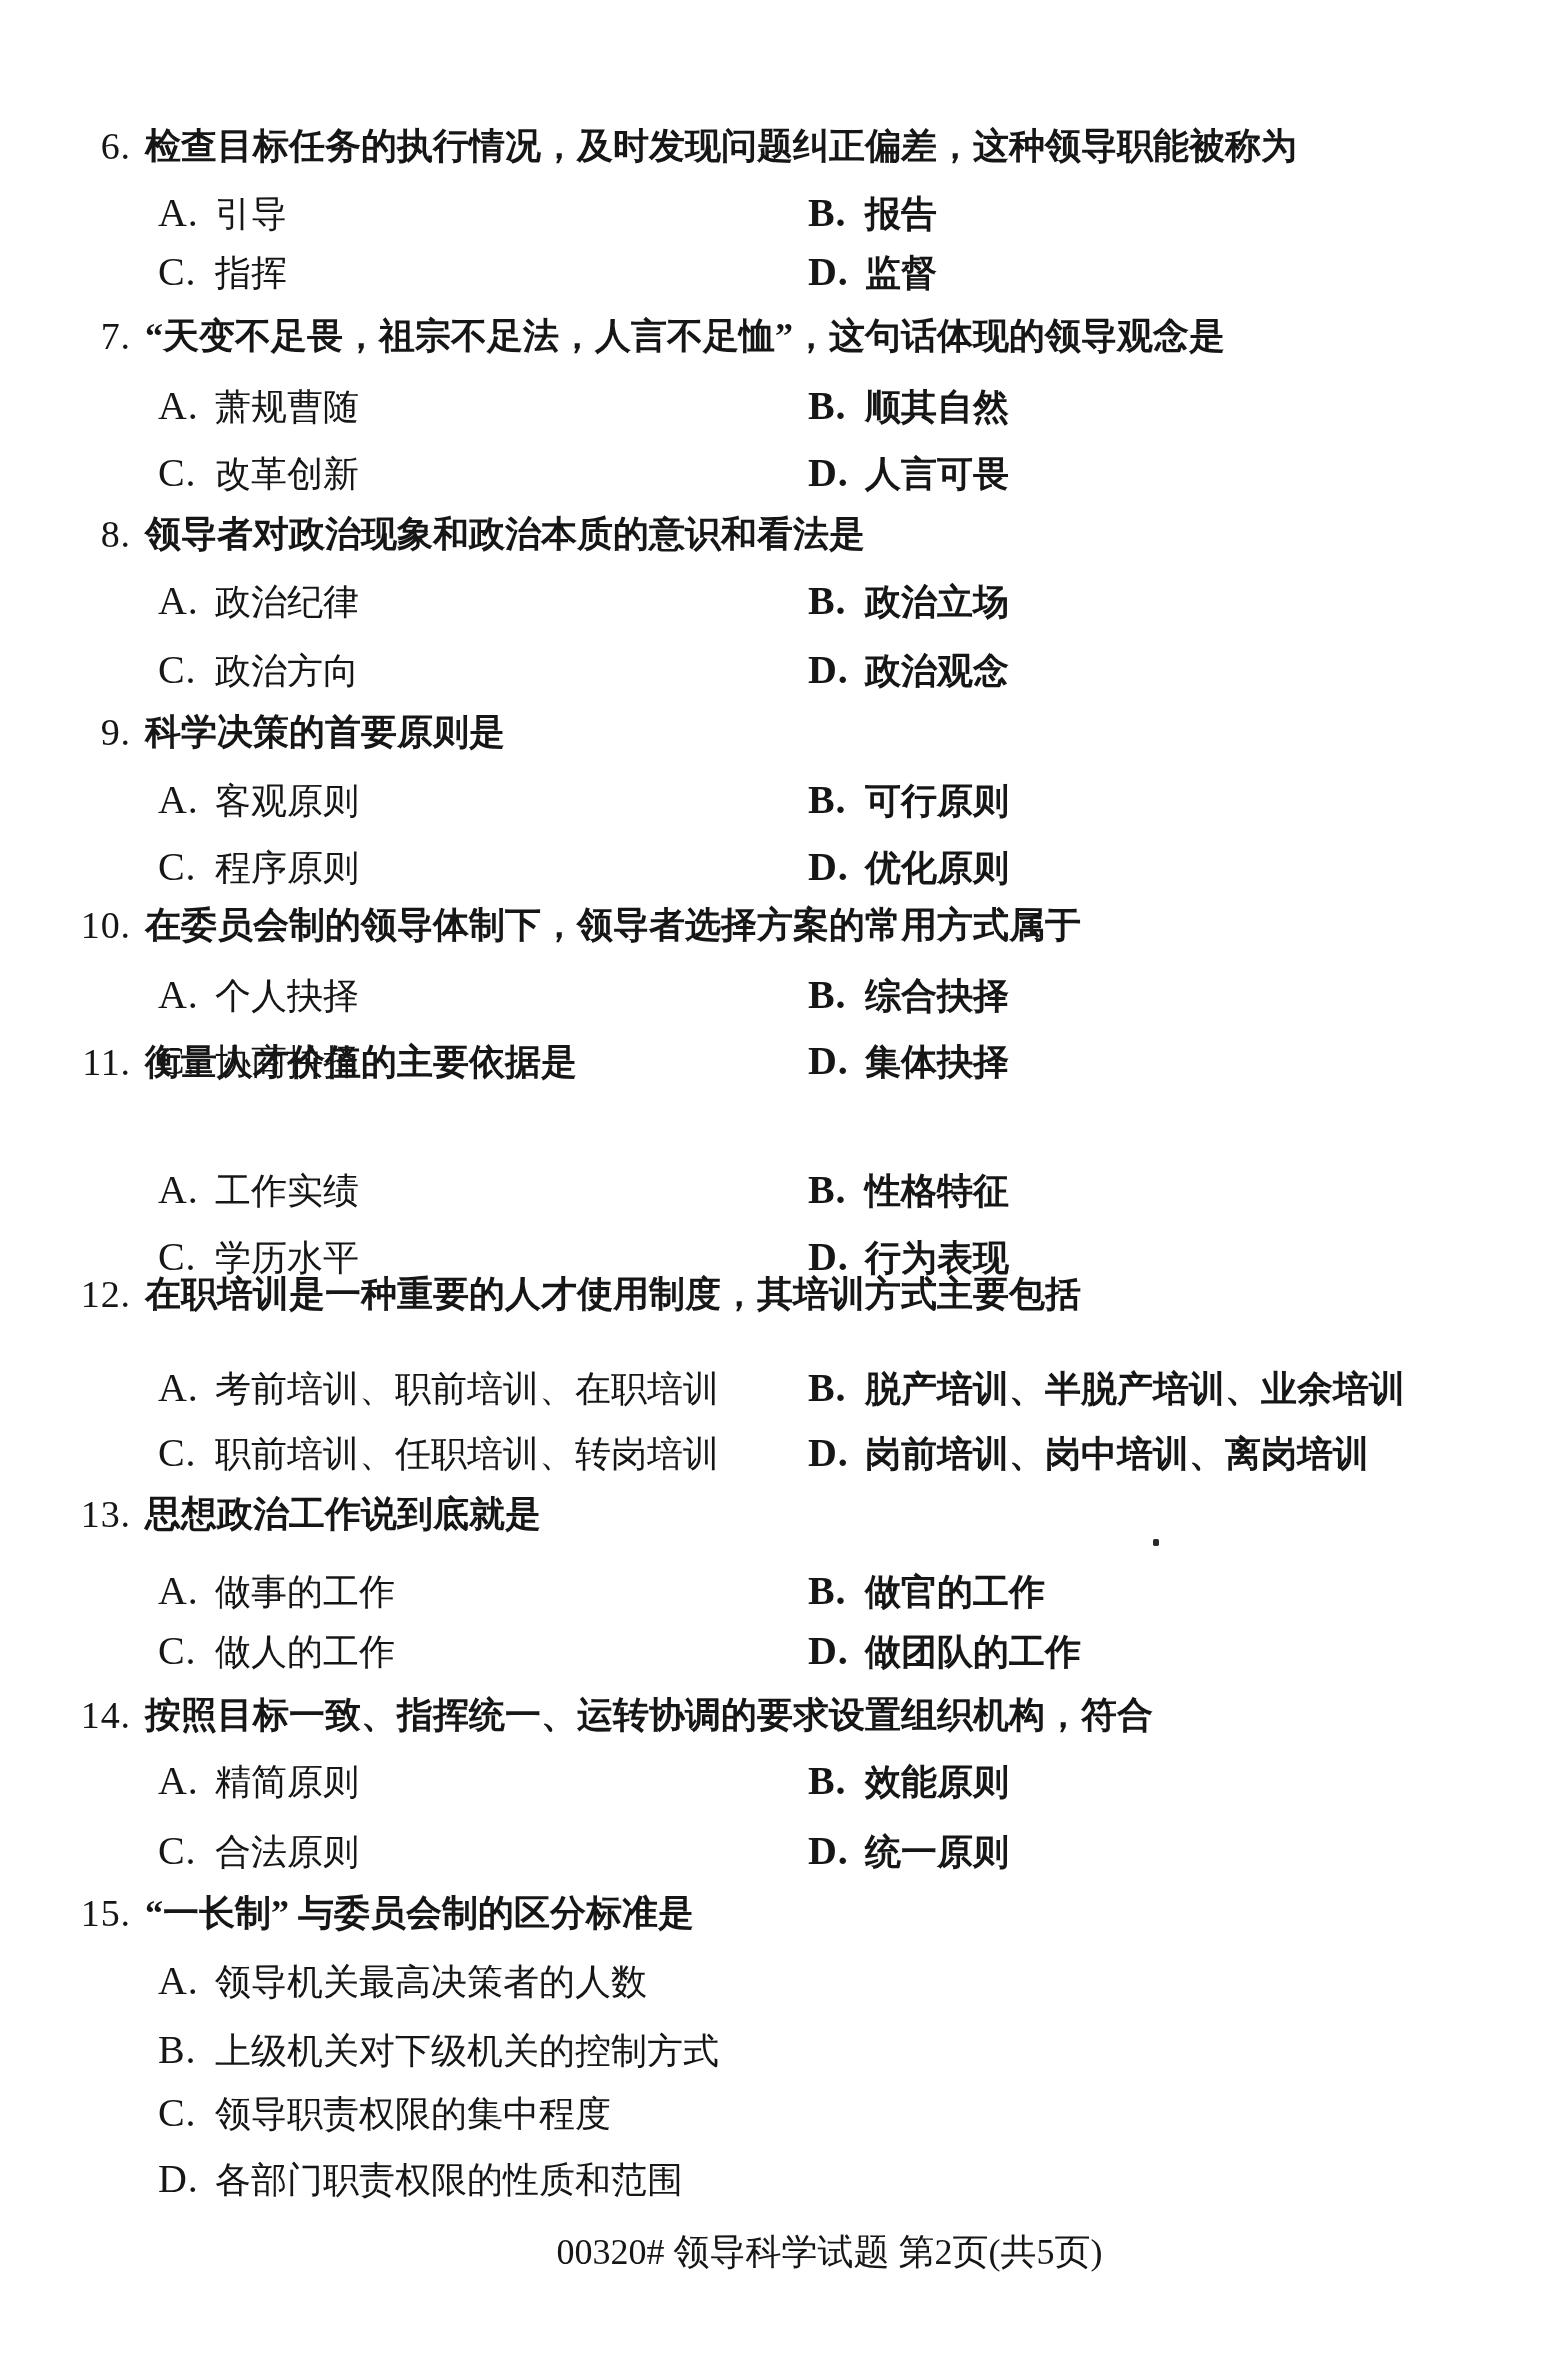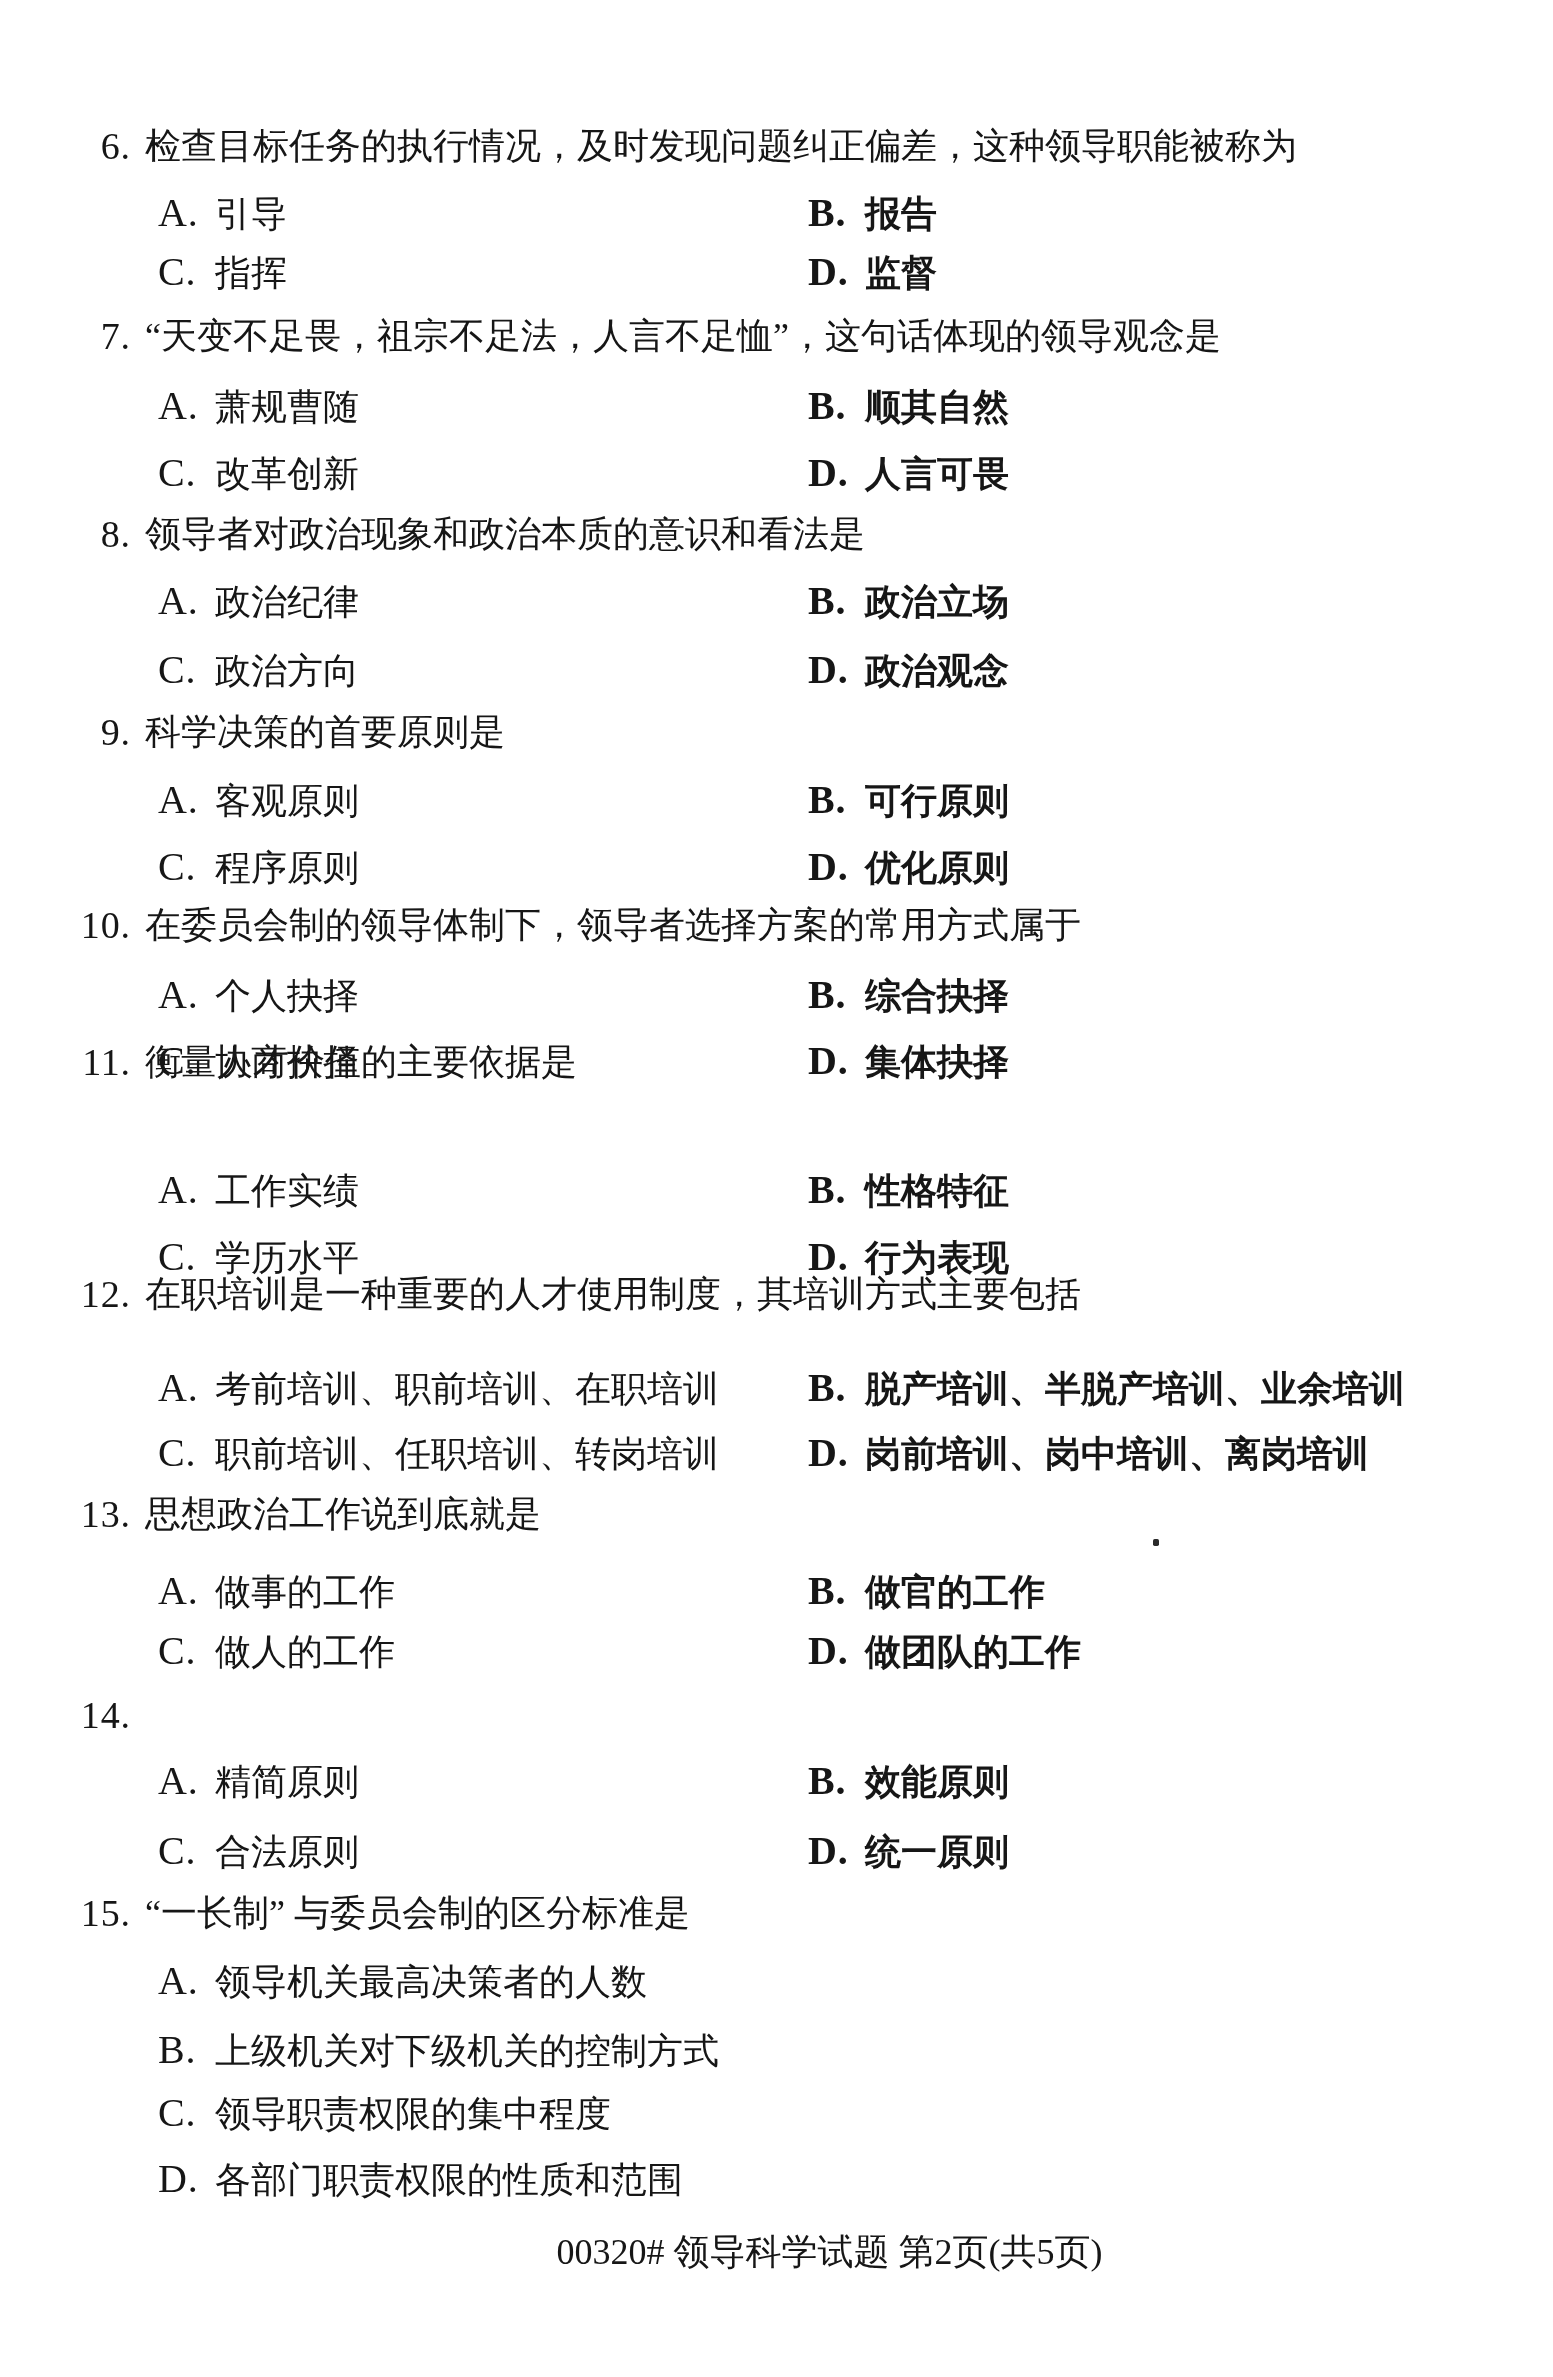--- a/index.html
+++ b/index.html
@@ -12,21 +12,21 @@
     color:#161616;
   }
   .row{
     position:absolute;left:0;width:100%;height:48px;
     font-size:36px;line-height:45px;white-space:nowrap;
   }
   .qnum{
     position:absolute;left:52px;width:79px;
     text-align:right;font-size:38px;letter-spacing:0.9px;
   }
-  .qtext{position:absolute;left:145px;}
+  .qtext{position:absolute;left:145px;font-weight:bold;}
   .opt{position:absolute;}
   .opt-left{left:158px;}
   .opt-right{left:808px;font-weight:bold;}
   .olabel{
     display:inline-block;min-width:57px;
     font-size:40px;letter-spacing:0.9px;
   }
   .otext{display:inline-block;text-align:center;}
   .footer-row{
     position:absolute;top:2230px;left:8px;width:100%;height:48px;
@@ -158,20 +158,21 @@
     </div>
     <div class="row" style="top:1628px">
       <span class="opt opt-left"><span class="olabel">C.</span><span class="otext">做人的工作</span></span>
       <span class="opt opt-right"><span class="olabel">D.</span><span class="otext">做团队的工作</span></span>
     </div>
   </section>
 
   <section>
     <div class="row" style="top:1693px">
       <span class="qnum">14.</span>
+      <span class="qtext">按照目标一致、指挥统一、运转协调的要求设置组织机构，符合</span>
     </div>
     <div class="row" style="top:1758px">
       <span class="opt opt-left"><span class="olabel">A.</span><span class="otext">精简原则</span></span>
       <span class="opt opt-right"><span class="olabel">B.</span><span class="otext">效能原则</span></span>
     </div>
     <div class="row" style="top:1828px">
       <span class="opt opt-left"><span class="olabel">C.</span><span class="otext">合法原则</span></span>
       <span class="opt opt-right"><span class="olabel">D.</span><span class="otext">统一原则</span></span>
     </div>
   </section>

